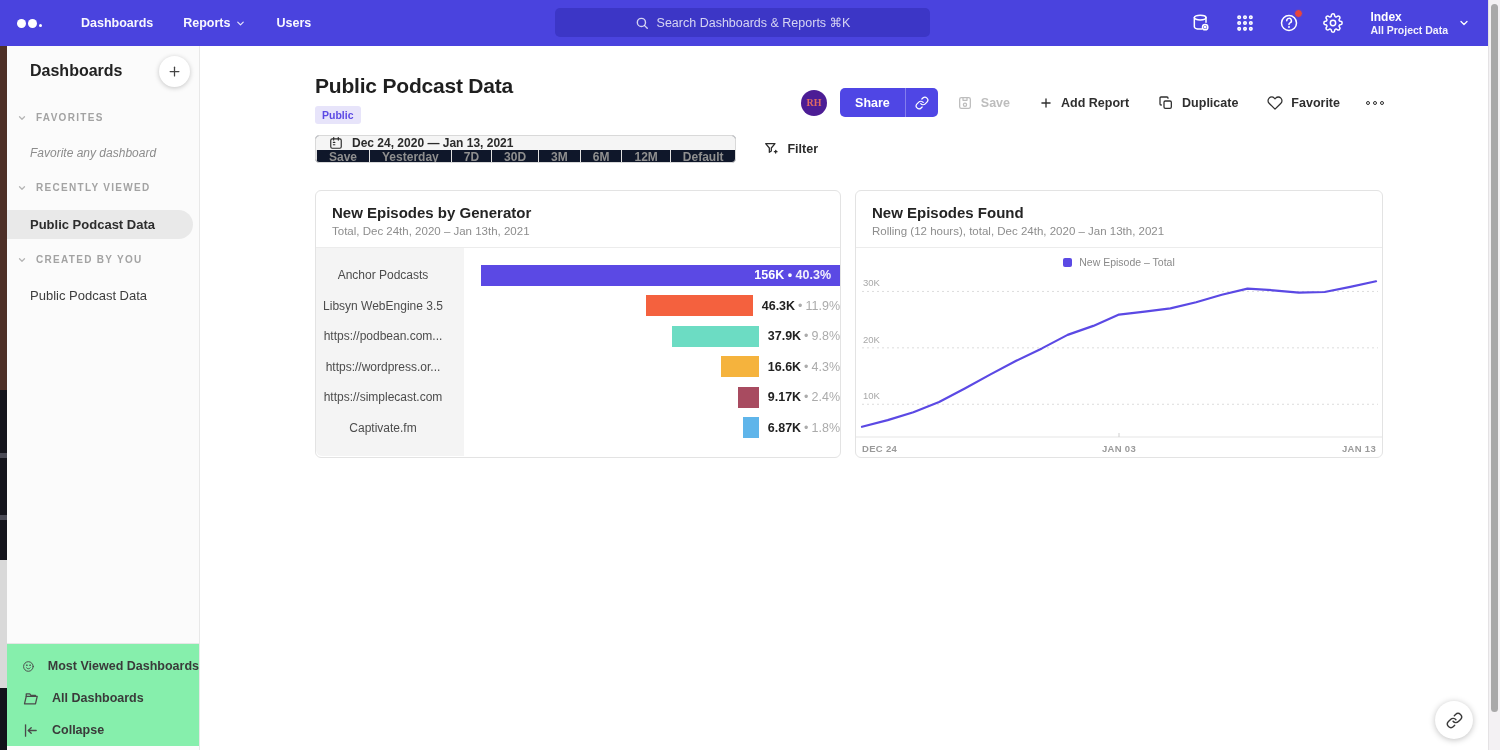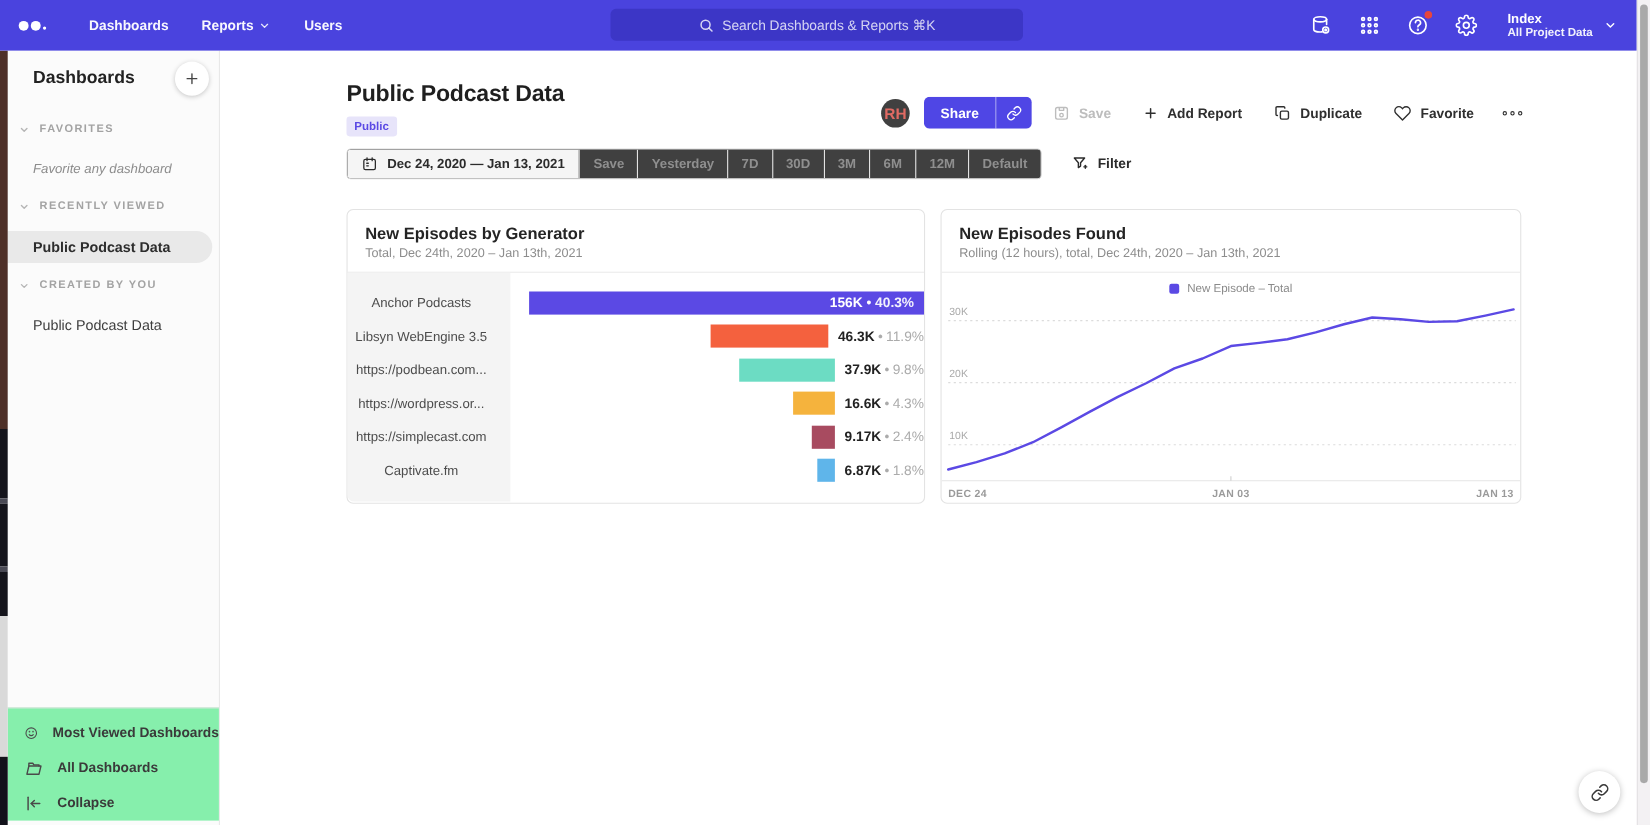--- a/index.html
+++ b/index.html
@@ -55,38 +55,38 @@
   .foot-item svg { color:#4a4a4a; }
 
   
   .main { position:absolute; left:200px; top:46px; right:12px; bottom:0; background:#fff; }
   .page-title { position:absolute; left:115px; top:28px; font-size:21px; font-weight:700;
     color:#1f1f1f; letter-spacing:-.2px; }
   .badge { position:absolute; left:115px; top:60px; background:#e7e4fa; color:#5b49e4;
     font-size:10.5px; font-weight:700; padding:3px 7px; border-radius:3px; }
 
   .actions { position:absolute; top:42px; right:104px; display:flex; align-items:center; }
-  .avatar { width:26px; height:26px; border-radius:50%; background:#404040; color:#e06a63;
-    font-size:14px; font-weight:700; display:flex; align-items:center; justify-content:center; cursor:pointer; }
+  .avatar { width:26px; height:26px; border-radius:50%; background:#4c1d95; color:#e06a63;
+    font-size:10px; font-weight:700; display:flex; align-items:center; justify-content:center; cursor:pointer;font-family:Liberation Serif, serif; }
   .share-grp { display:flex; margin-left:13px; border-radius:5px; overflow:hidden; cursor:pointer; }
   .share-main { background:#4f46e5; color:#fff; font-size:12.5px; font-weight:700;
     height:29px; display:flex; align-items:center; padding:0 15px; }
   .share-link { background:#4f46e5; border-left:1px solid rgba(255,255,255,.3); width:33px; height:29px;
     display:flex; align-items:center; justify-content:center; color:#fff; }
   .act { display:flex; align-items:center; gap:8px; font-size:12.5px; font-weight:700;
     color:#2f2f2f; cursor:pointer; white-space:nowrap; }
   .act.disabled { color:#bdbdbd; cursor:default; }
   .act svg { flex:0 0 auto; }
   .more-dots { display:flex; gap:3px; cursor:pointer; margin-left:26px; }
   .more-dots i { width:4px; height:4px; border-radius:50%; border:1.4px solid #2f2f2f; display:block; }
 
   
   .toolbar { position:absolute; left:115px; top:89px; display:flex; align-items:center; }
   .tgroup { display:flex; align-items:stretch; border:1px solid #d9d9d9; border-radius:4px;
-    overflow:hidden; height:28px; background:#404040; }
+    overflow:hidden; height:28px; background:#0f172a;flex-direction:column; }
   .tdate { display:flex; align-items:center; gap:9px; padding:0 13px; background:#f5f5f5;
     font-size:12px; font-weight:700; color:#2b2b2b; cursor:pointer; white-space:nowrap; }
   .preset { display:flex; align-items:center; padding:0 12px; font-size:12px; font-weight:600;
     color:#8f8f8f; border-left:1px solid #e3e3e3; cursor:pointer; white-space:nowrap; }
   .filter-btn { display:flex; align-items:center; gap:8px; margin-left:27px; font-size:12.5px;
     font-weight:700; color:#2b2b2b; cursor:pointer; }
 
   
   .card { position:absolute; top:144px; height:268px; border:1px solid #e3e3e3; border-radius:6px;
     background:#fff; }

